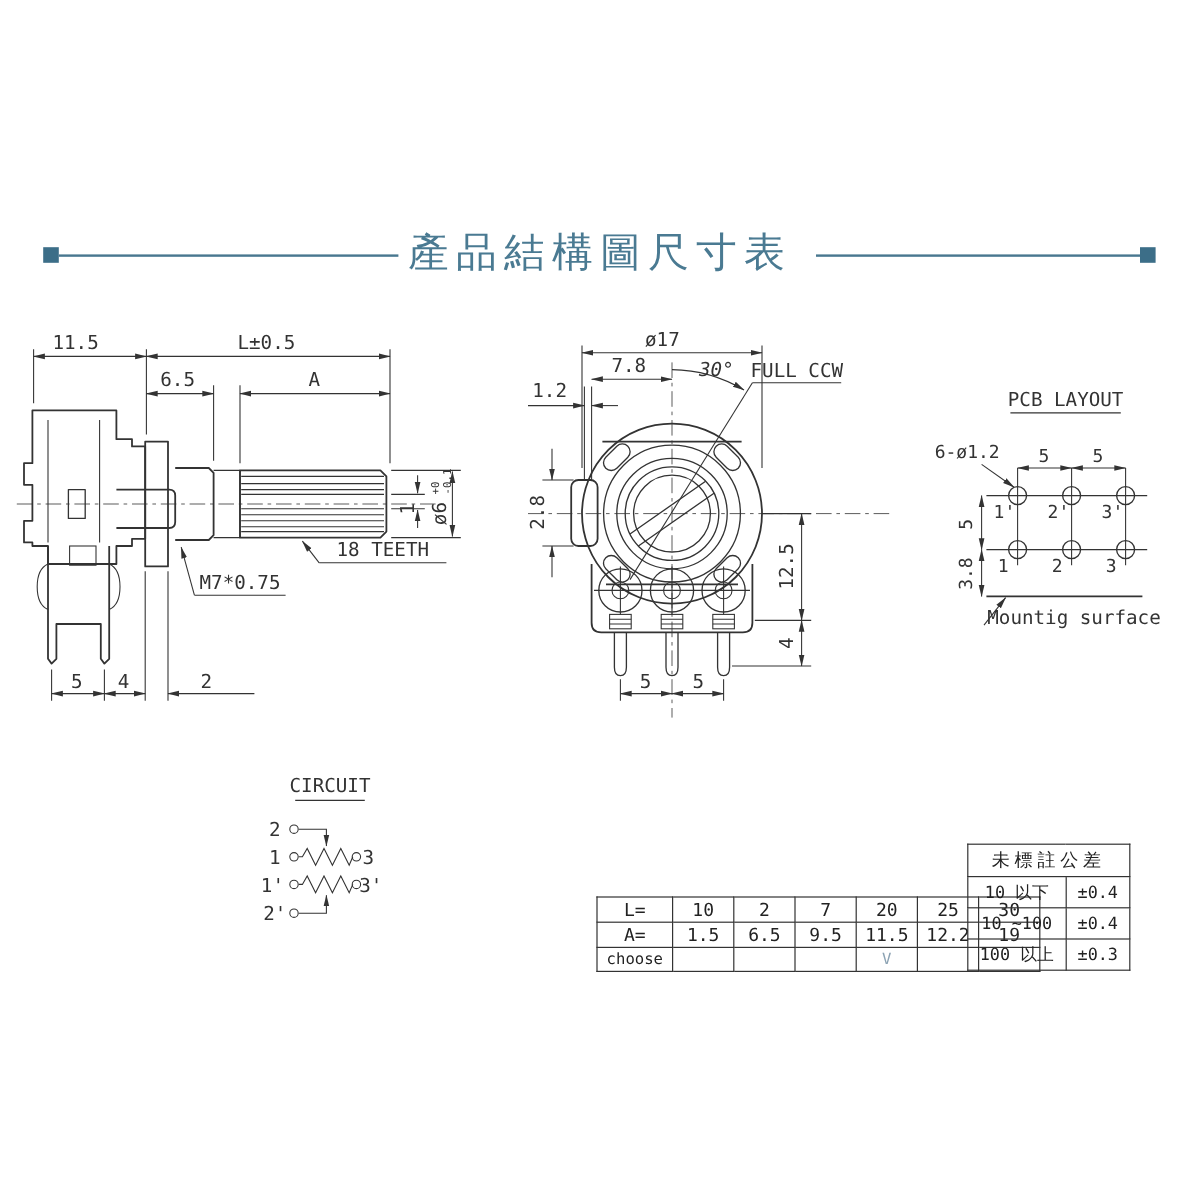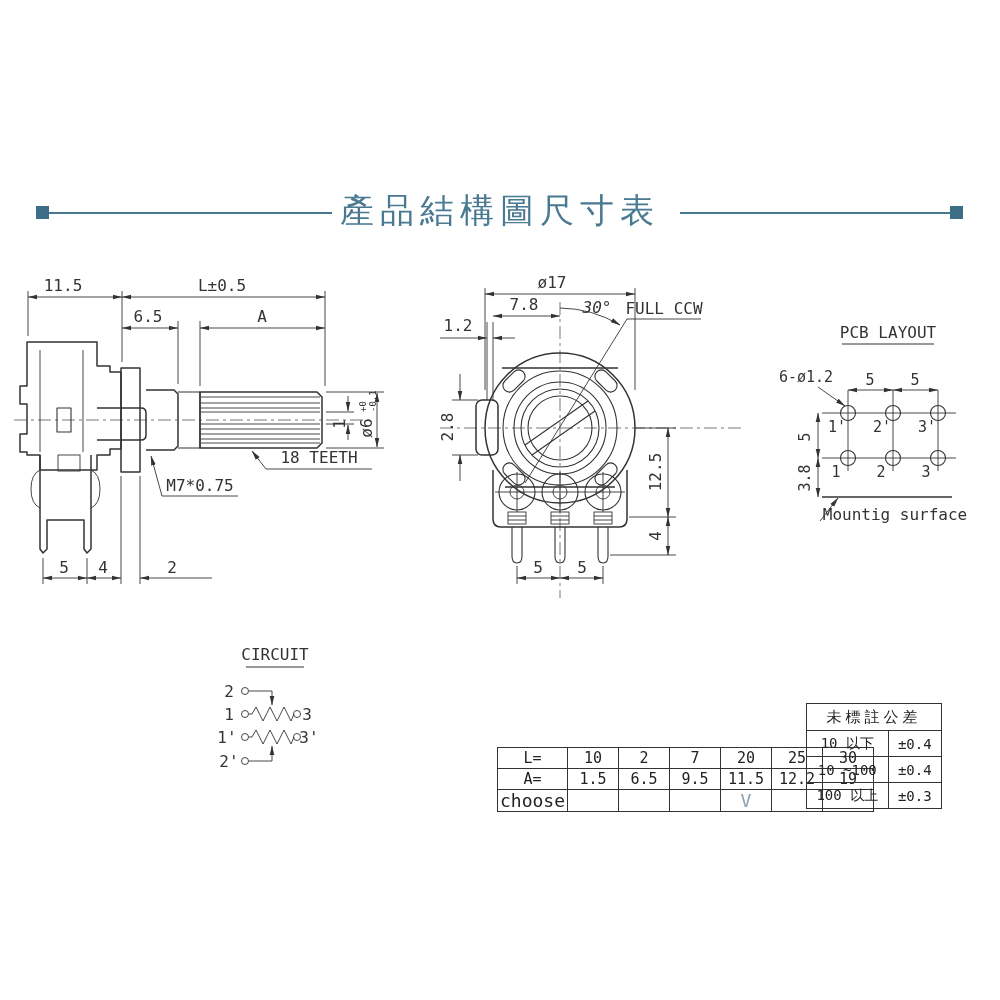--- a/index.html
+++ b/index.html
@@ -19,21 +19,21 @@
   .cl{fill:none;stroke:#555;stroke-width:0.8;stroke-dasharray:13 4 3 4;}
   .dim{fill:none;stroke:#333;stroke-width:0.9;marker-start:url(#arr);marker-end:url(#arr);}
   .de{fill:none;stroke:#333;stroke-width:0.9;marker-end:url(#arr);}
   svg text{font-family:"DejaVu Sans Mono","Liberation Mono",monospace;font-size:16px;fill:#333;}
   text.t15{font-size:15px;} text.t9{font-size:9px;} text.it{font-style:italic;}
   
   table.sz{position:absolute;left:497px;top:747px;border-collapse:collapse;table-layout:fixed;}
   table.sz td{border:1.5px solid #333;height:20px;text-align:center;padding:0 2px;
               font:15px "DejaVu Sans Mono","Liberation Mono",monospace;color:#222;}
   table.sz td.lab{width:58px;} table.sz td.v{width:46px;}
-  table.sz tr.choose td{font-size:18px;height:19px;}
+  table.sz tr.choose td{font-size:13px;height:19px;}
   table.sz td.check{color:#8ba2b3;font-size:14px;}
   table.tol{position:absolute;left:806px;top:703px;border-collapse:collapse;table-layout:fixed;}
   table.tol td{border:1.5px solid #333;text-align:center;padding:0;color:#222;}
   table.tol td.hd{width:134px;height:26px;font:15px "DejaVu Sans",sans-serif;letter-spacing:4px;}
   table.tol td.rg{width:80px;height:25px;font:14px "DejaVu Sans Mono",monospace;margin-left:37px;}
   table.tol td.tl{width:52px;height:25px;font:14px "DejaVu Sans Mono",monospace;}
 </style>
 </head>
 <body>
 

